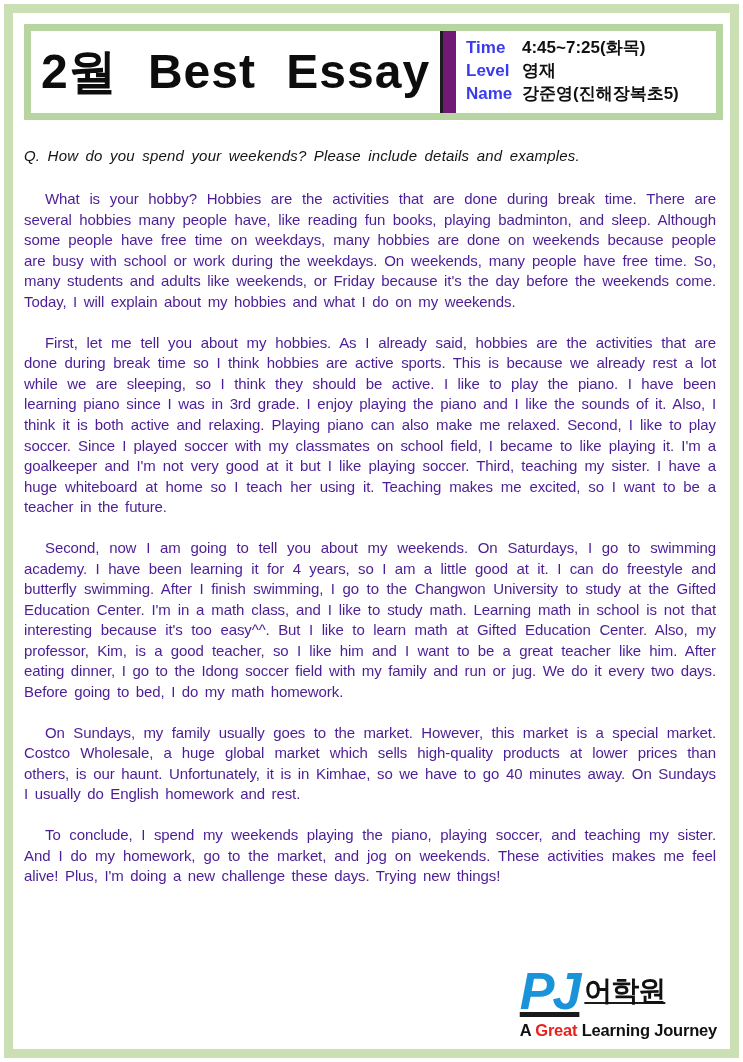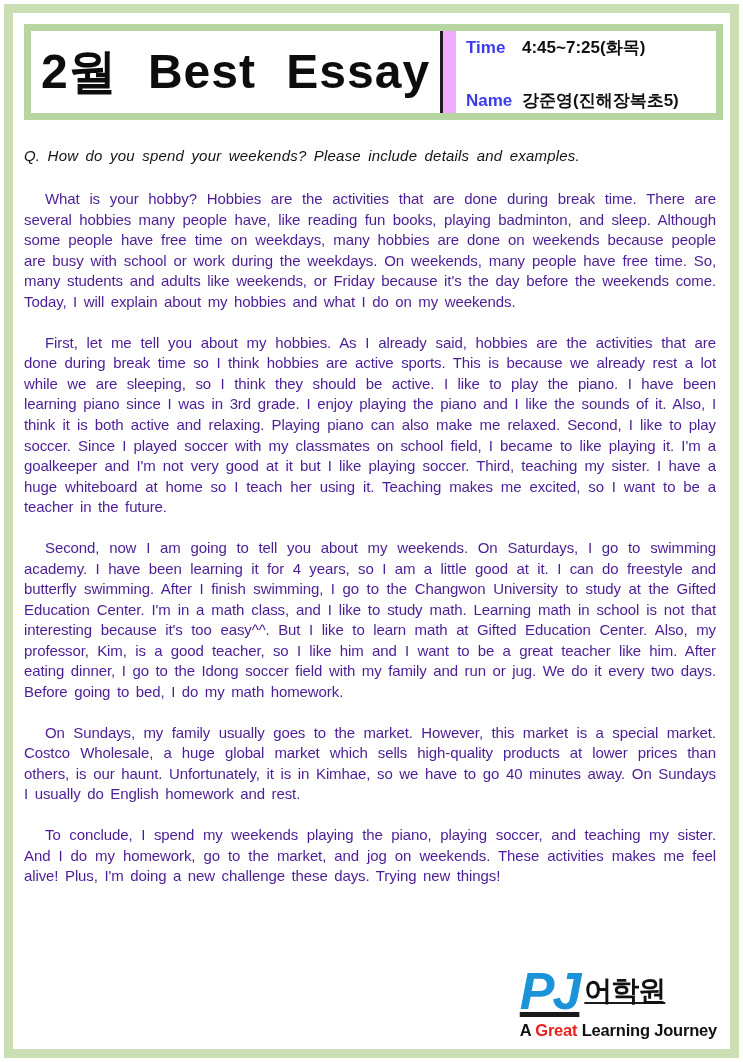--- a/index.html
+++ b/index.html
@@ -19,21 +19,21 @@
     left: 4px; top: 4px; right: 4px; bottom: 4px;
     border: 9px solid #cadfb4;
     pointer-events: none;
   }
 
   
   .header-box {
     position: absolute;
     left: 24px; top: 24px;
     width: 699px; height: 96px;
-    background: #f0abfc;
+    background: #701a75;
     border: 7px solid #b7d5a0;
     display: flex;
   }
   .title-cell {
     width: 412px;
     background: #ffffff;
     border-right: 3px solid #1b1b1b;
     display: flex;
     align-items: center;
     justify-content: center;
@@ -43,21 +43,21 @@
     font-weight: 900;
     letter-spacing: 1px;
     word-spacing: 16px;
     color: #0d0d0d;
     white-space: nowrap;
   }
   .header-gap { width: 13px; }
   .info-cell {
     flex: 1;
     background: #ffffff;
-    padding: 5px 4px 1px 10px;
+    padding: 5px 4px 17px 10px;
     display: flex;
     flex-direction: column;
     justify-content: space-between;
   }
   .info-row {
     display: flex;
     align-items: center;
     font-size: 17px;
     font-weight: bold;
     white-space: nowrap;
@@ -135,20 +135,24 @@
   <div class="title-cell">
     <div class="page-title">2월 Best Essay</div>
   </div>
   <div class="header-gap"></div>
   <div class="info-cell">
     <div class="info-row">
       <span class="info-label">Time</span>
       <span class="info-value">4:45~7:25(화목)</span>
     </div>
     <div class="info-row">
+      <span class="info-label">Level</span>
+      <span class="info-value">영재</span>
+    </div>
+    <div class="info-row">
       <span class="info-label">Name</span>
       <span class="info-value">강준영(진해장복초5)</span>
     </div>
   </div>
 </div>
 
 <div class="essay">
   <p class="essay-question">Q. How do you spend your weekends? Please include details and examples.</p>
   <p class="essay-paragraph">What is your hobby? Hobbies are the activities that are done during break time. There are several hobbies many people have, like reading fun books, playing badminton, and sleep. Although some people have free time on weekdays, many hobbies are done on weekends because people are busy with school or work during the weekdays. On weekends, many people have free time. So, many students and adults like weekends, or Friday because it's the day before the weekends come. Today, I will explain about my hobbies and what I do on my weekends.</p>
   <p class="essay-paragraph">First, let me tell you about my hobbies. As I already said, hobbies are the activities that are done during break time so I think hobbies are active sports. This is because we already rest a lot while we are sleeping, so I think they should be active. I like to play the piano. I have been learning piano since I was in 3rd grade. I enjoy playing the piano and I like the sounds of it. Also, I think it is both active and relaxing. Playing piano can also make me relaxed. Second, I like to play soccer. Since I played soccer with my classmates on school field, I became to like playing it. I'm a goalkeeper and I'm not very good at it but I like playing soccer. Third, teaching my sister. I have a huge whiteboard at home so I teach her using it. Teaching makes me excited, so I want to be a teacher in the future.</p>

